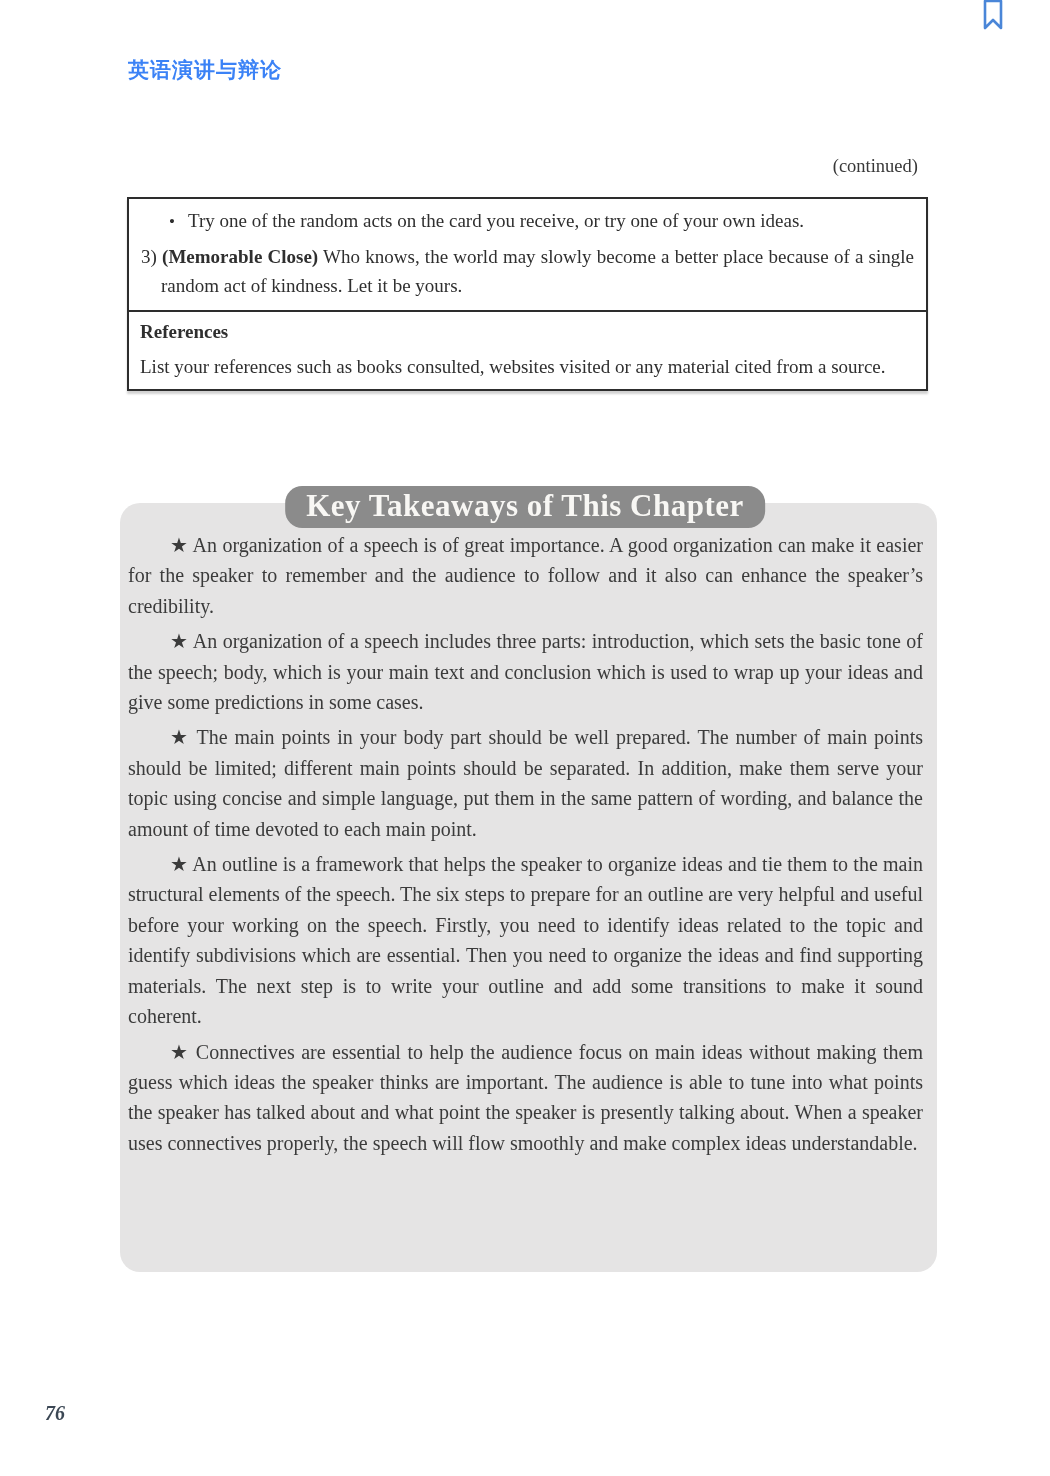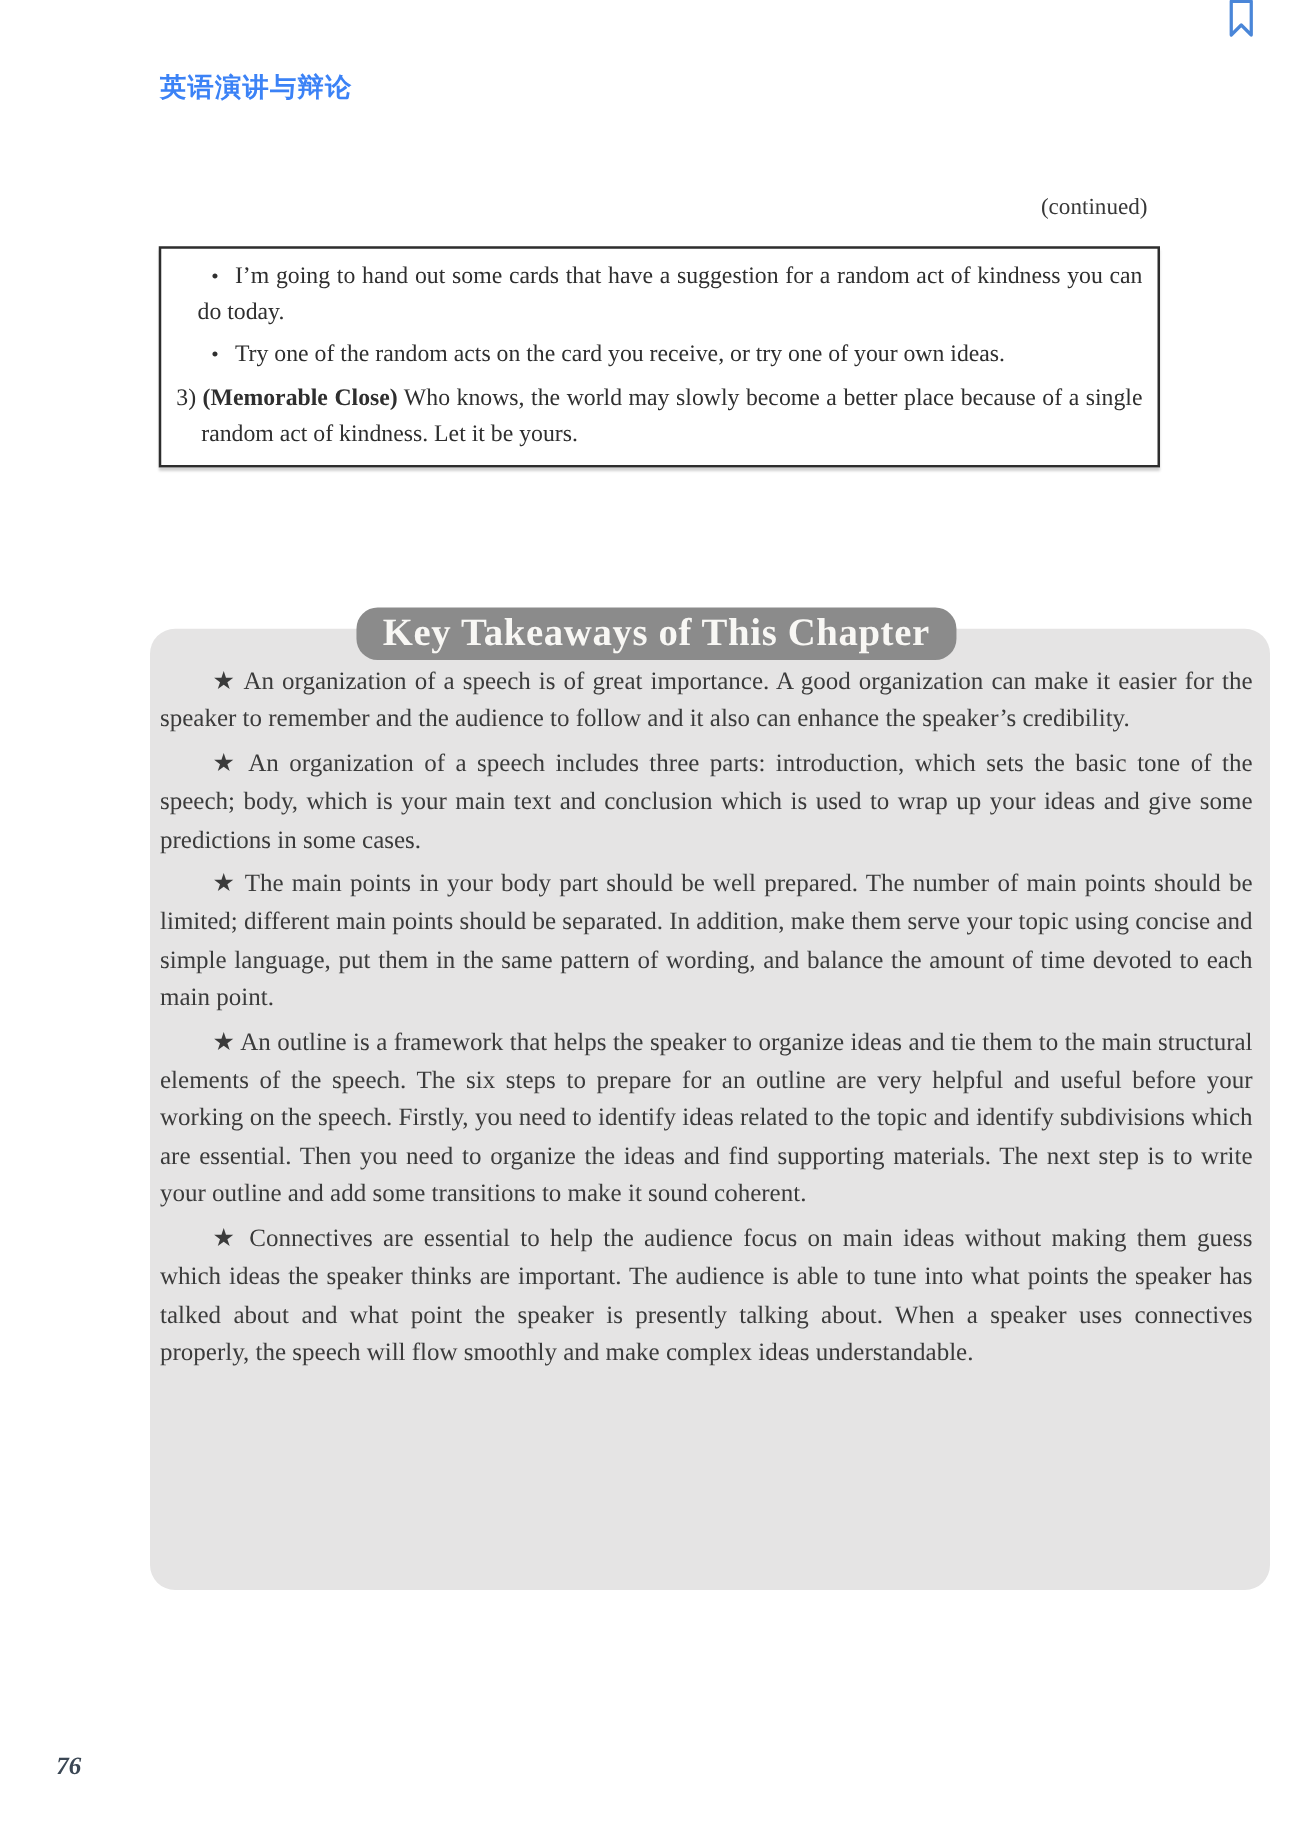--- a/index.html
+++ b/index.html
@@ -56,21 +56,21 @@
   .worksheet-references {
     border-top: 2px solid #2d2d2d;
     padding: 5px 12px 8px 11px;
   }
   .refs-heading { font-weight: bold; font-size: 19px; margin: 0 0 6px 0; }
   .refs-text { margin: 0; font-size: 19px; }
 
   
   .takeaways-box {
     position: absolute; left: 120px; top: 503px;
-    width: 896px; height: 769px; box-sizing: border-box;
+    width: 817px; height: 769px; box-sizing: border-box;
     background: #e5e4e4; border-radius: 20px;
     padding: 27px 14px 0 8px;
   }
   .takeaways-box p {
     margin: 0 0 5px 0;
     font-size: 20px; line-height: 30.4px;
     text-align: justify; text-indent: 42px;
     color: #3b3b3b;
   }
   .takeaways-pill {
@@ -99,24 +99,27 @@
   </svg>
 </span>
 
 <div class="book-title">英语演讲与辩论</div>
 
 <div class="continued">(continued)</div>
 
 <div class="worksheet">
   <div class="worksheet-content">
     <ul class="ws-bullets">
-      <li><span class="bullet-glyph">•</span><span>I’m going to hand out some cards that have a suggestion for a random act of kindness you can do today.</span></li>
       <li><span class="bullet-glyph">•</span><span>Try one of the random acts on the card you receive, or try one of your own ideas.</span></li>
     </ul>
     <p class="memorable-close"><span>3) </span><span class="bold">(Memorable Close)</span><span> Who knows, the world may slowly become a better place because of a single random act of kindness. Let it be yours.</span></p>
+  </div>
+  <div class="worksheet-references">
+    <p class="refs-heading">References</p>
+    <p class="refs-text">List your references such as books consulted, websites visited or any material cited from a source.</p>
   </div>
 </div>
 
 <div class="takeaways-box">
   <p>★ An organization of a speech is of great importance. A good organization can make it easier for the speaker to remember and the audience to follow and it also can enhance the speaker’s credibility.</p>
   <p>★ An organization of a speech includes three parts: introduction, which sets the basic tone of the speech; body, which is your main text and conclusion which is used to wrap up your ideas and give some predictions in some cases.</p>
   <p>★ The main points in your body part should be well prepared. The number of main points should be limited; different main points should be separated. In addition, make them serve your topic using concise and simple language, put them in the same pattern of wording, and balance the amount of time devoted to each main point.</p>
   <p>★ An outline is a framework that helps the speaker to organize ideas and tie them to the main structural elements of the speech. The six steps to prepare for an outline are very helpful and useful before your working on the speech. Firstly, you need to identify ideas related to the topic and identify subdivisions which are essential. Then you need to organize the ideas and find supporting materials. The next step is to write your outline and add some transitions to make it sound coherent.</p>
   <p>★ Connectives are essential to help the audience focus on main ideas without making them guess which ideas the speaker thinks are important. The audience is able to tune into what points the speaker has talked about and what point the speaker is presently talking about. When a speaker uses connectives properly, the speech will flow smoothly and make complex ideas understandable.</p>
 </div>

